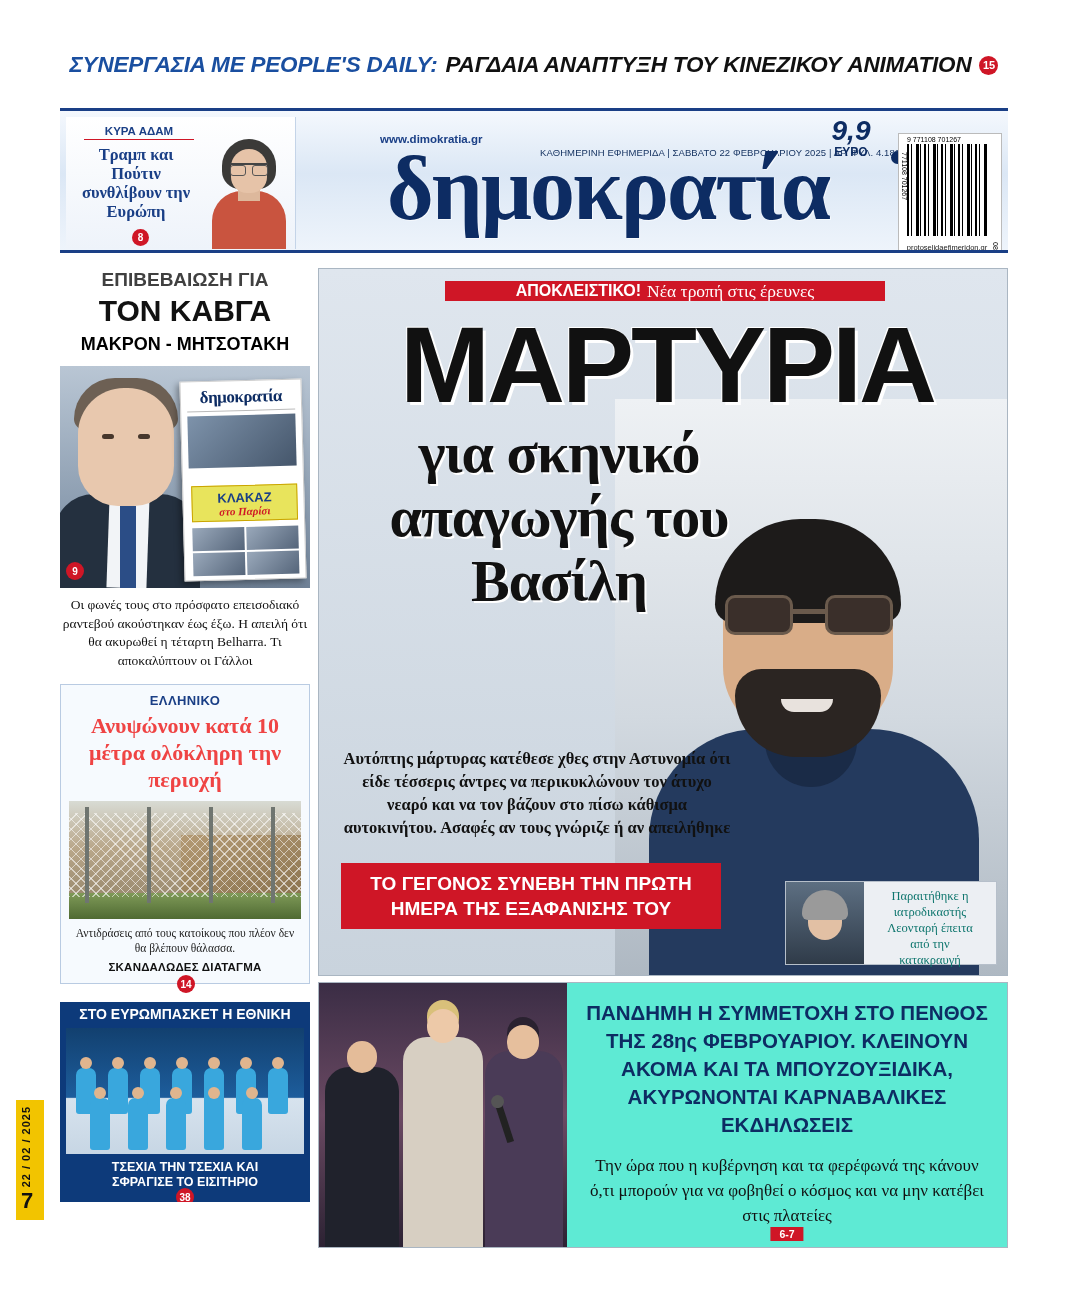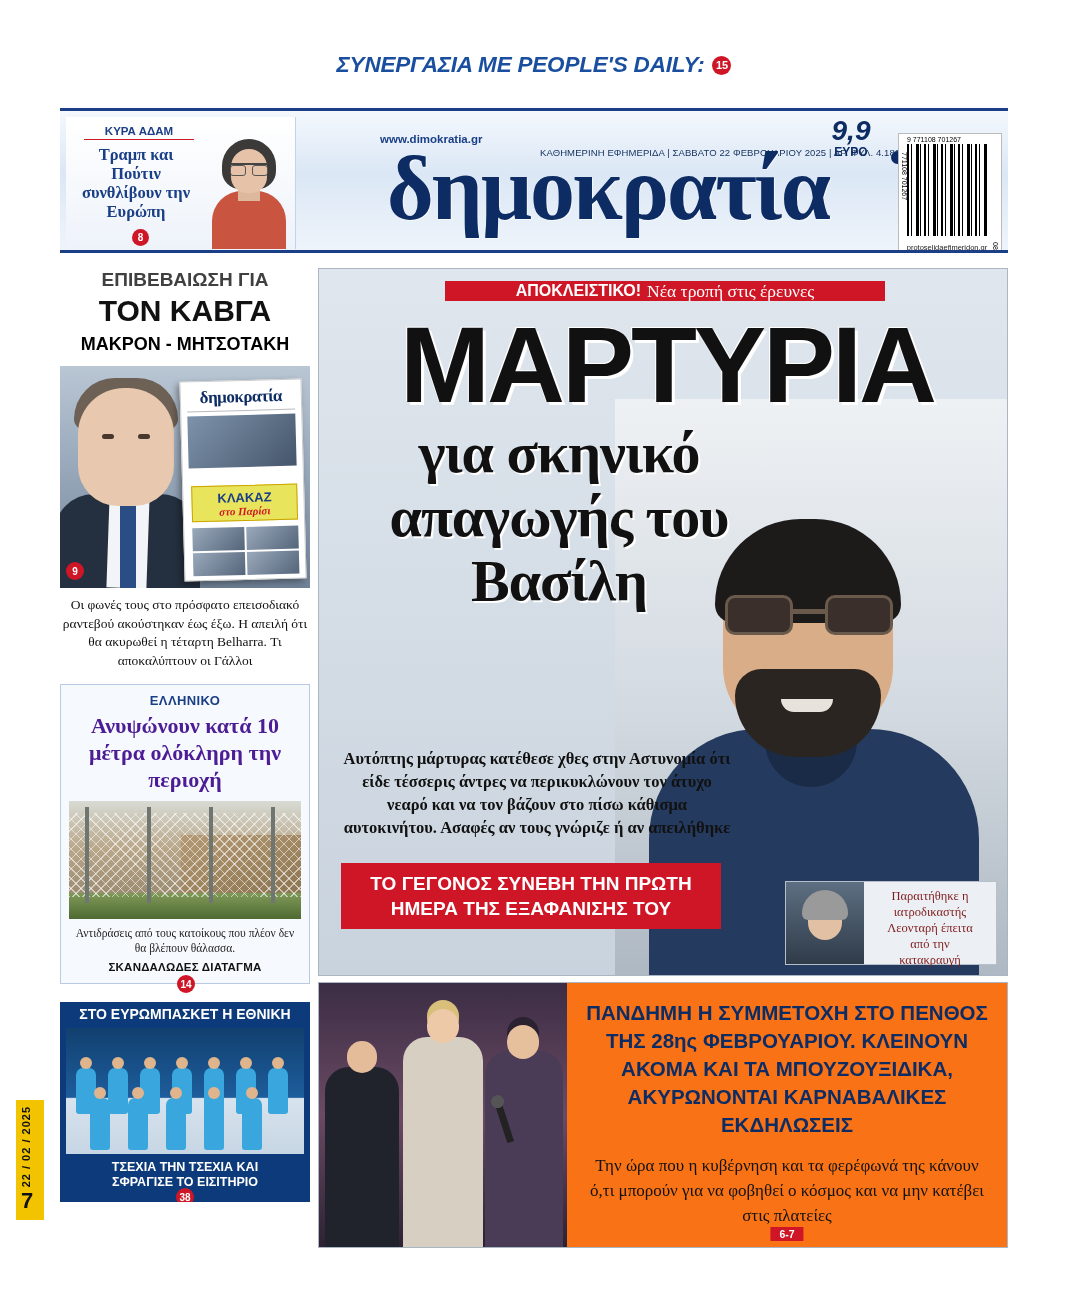--- a/index.html
+++ b/index.html
@@ -270,21 +270,21 @@
   .lc-box {
     margin-top: 14px; width: 250px; border: 1px solid #b9cbe2;
     background: #f6fafe; padding: 8px 8px 10px;
   }
   .lc-box-kicker {
     text-align: center; color: #1a3f86;
     font-family: "Liberation Sans", sans-serif;
     font-weight: bold; font-size: 13px; letter-spacing: 0.4px;
   }
   .lc-box-head {
-    text-align: center; color: #4c1d95;
+    text-align: center; color: #ef4444;
     font-family: "Liberation Serif", serif;
     font-weight: bold; font-size: 22px; line-height: 27px; margin-top: 4px;
   }
   .lc-box-photo {
     margin-top: 8px; height: 118px; position: relative; overflow: hidden;
     background: linear-gradient(180deg,#d8dbd4 0%, #b9a78a 40%, #8c7d63 100%);
   }
   .fence {
     position: absolute; left: 0; top: 12px; width: 100%; height: 84px;
     background:
@@ -459,31 +459,31 @@
   .inset .ph .f {
     position: absolute; left: 22px; top: 18px; width: 34px; height: 40px;
     background: #e2c0a4; border-radius: 17px;
   }
   .inset .ph .h {
     position: absolute; left: 16px; top: 8px; width: 46px; height: 30px;
     background: #9a9a9a; border-radius: 23px 23px 6px 6px;
   }
   .inset .tx {
     flex: 1; padding: 6px 20px 0; text-align: center;
-    font-family: "Liberation Serif", serif; font-size: 12.5px; line-height: 16px; color: #7f1d1d;
+    font-family: "Liberation Serif", serif; font-size: 12.5px; line-height: 16px; color: #0f766e;
   }
   .main-badge {
     position: absolute; right: 6px; bottom: -2px;
   }
 
   
   .bottom {
     position: absolute; left: 318px; top: 982px; width: 690px; height: 266px;
     border: 1px solid #aab6c2; overflow: hidden; display: flex;
-    background: #f97316;
+    background: #5eead4;
   }
   .bottom-photo {
     width: 248px; height: 100%; position: relative; overflow: hidden;
     background: linear-gradient(180deg,#3b2d45 0%, #6b4a63 50%, #2c2233 100%);
   }
   .singer {
     position: absolute; bottom: 0; border-radius: 24px 24px 0 0;
   }
   .s1 { left: 6px; width: 74px; height: 180px; background: #20222c; }
   .s1:after { content:""; position:absolute; left: 22px; top: -26px; width: 30px; height: 32px; border-radius: 15px; background:#e4bc99; }
@@ -514,20 +514,21 @@
   }
 </style>
 </head>
 <body>
 
 <div class="page">
 
   <div class="top-banner"></div>
   <div class="top-banner-inner">
     <span class="tb-blue">ΣΥΝΕΡΓΑΣΙΑ ΜΕ PEOPLE'S DAILY:</span>
+    <span class="tb-dark" style="margin-left:8px">ΡΑΓΔΑΙΑ ΑΝΑΠΤΥΞΗ ΤΟΥ ΚΙΝΕΖΙΚΟΥ ANIMATION</span>
     <span class="tb-page">15</span>
   </div>
 
   <div class="masthead">
     <div class="mh-left">
       <div class="kyra">ΚΥΡΑ ΑΔΑΜ</div>
       <div class="teaser">Τραμπ και Πούτιν συνθλίβουν την Ευρώπη</div>
       <div class="pagebadge">8</div>
       <div class="mh-portrait">
         <div class="body"></div>

